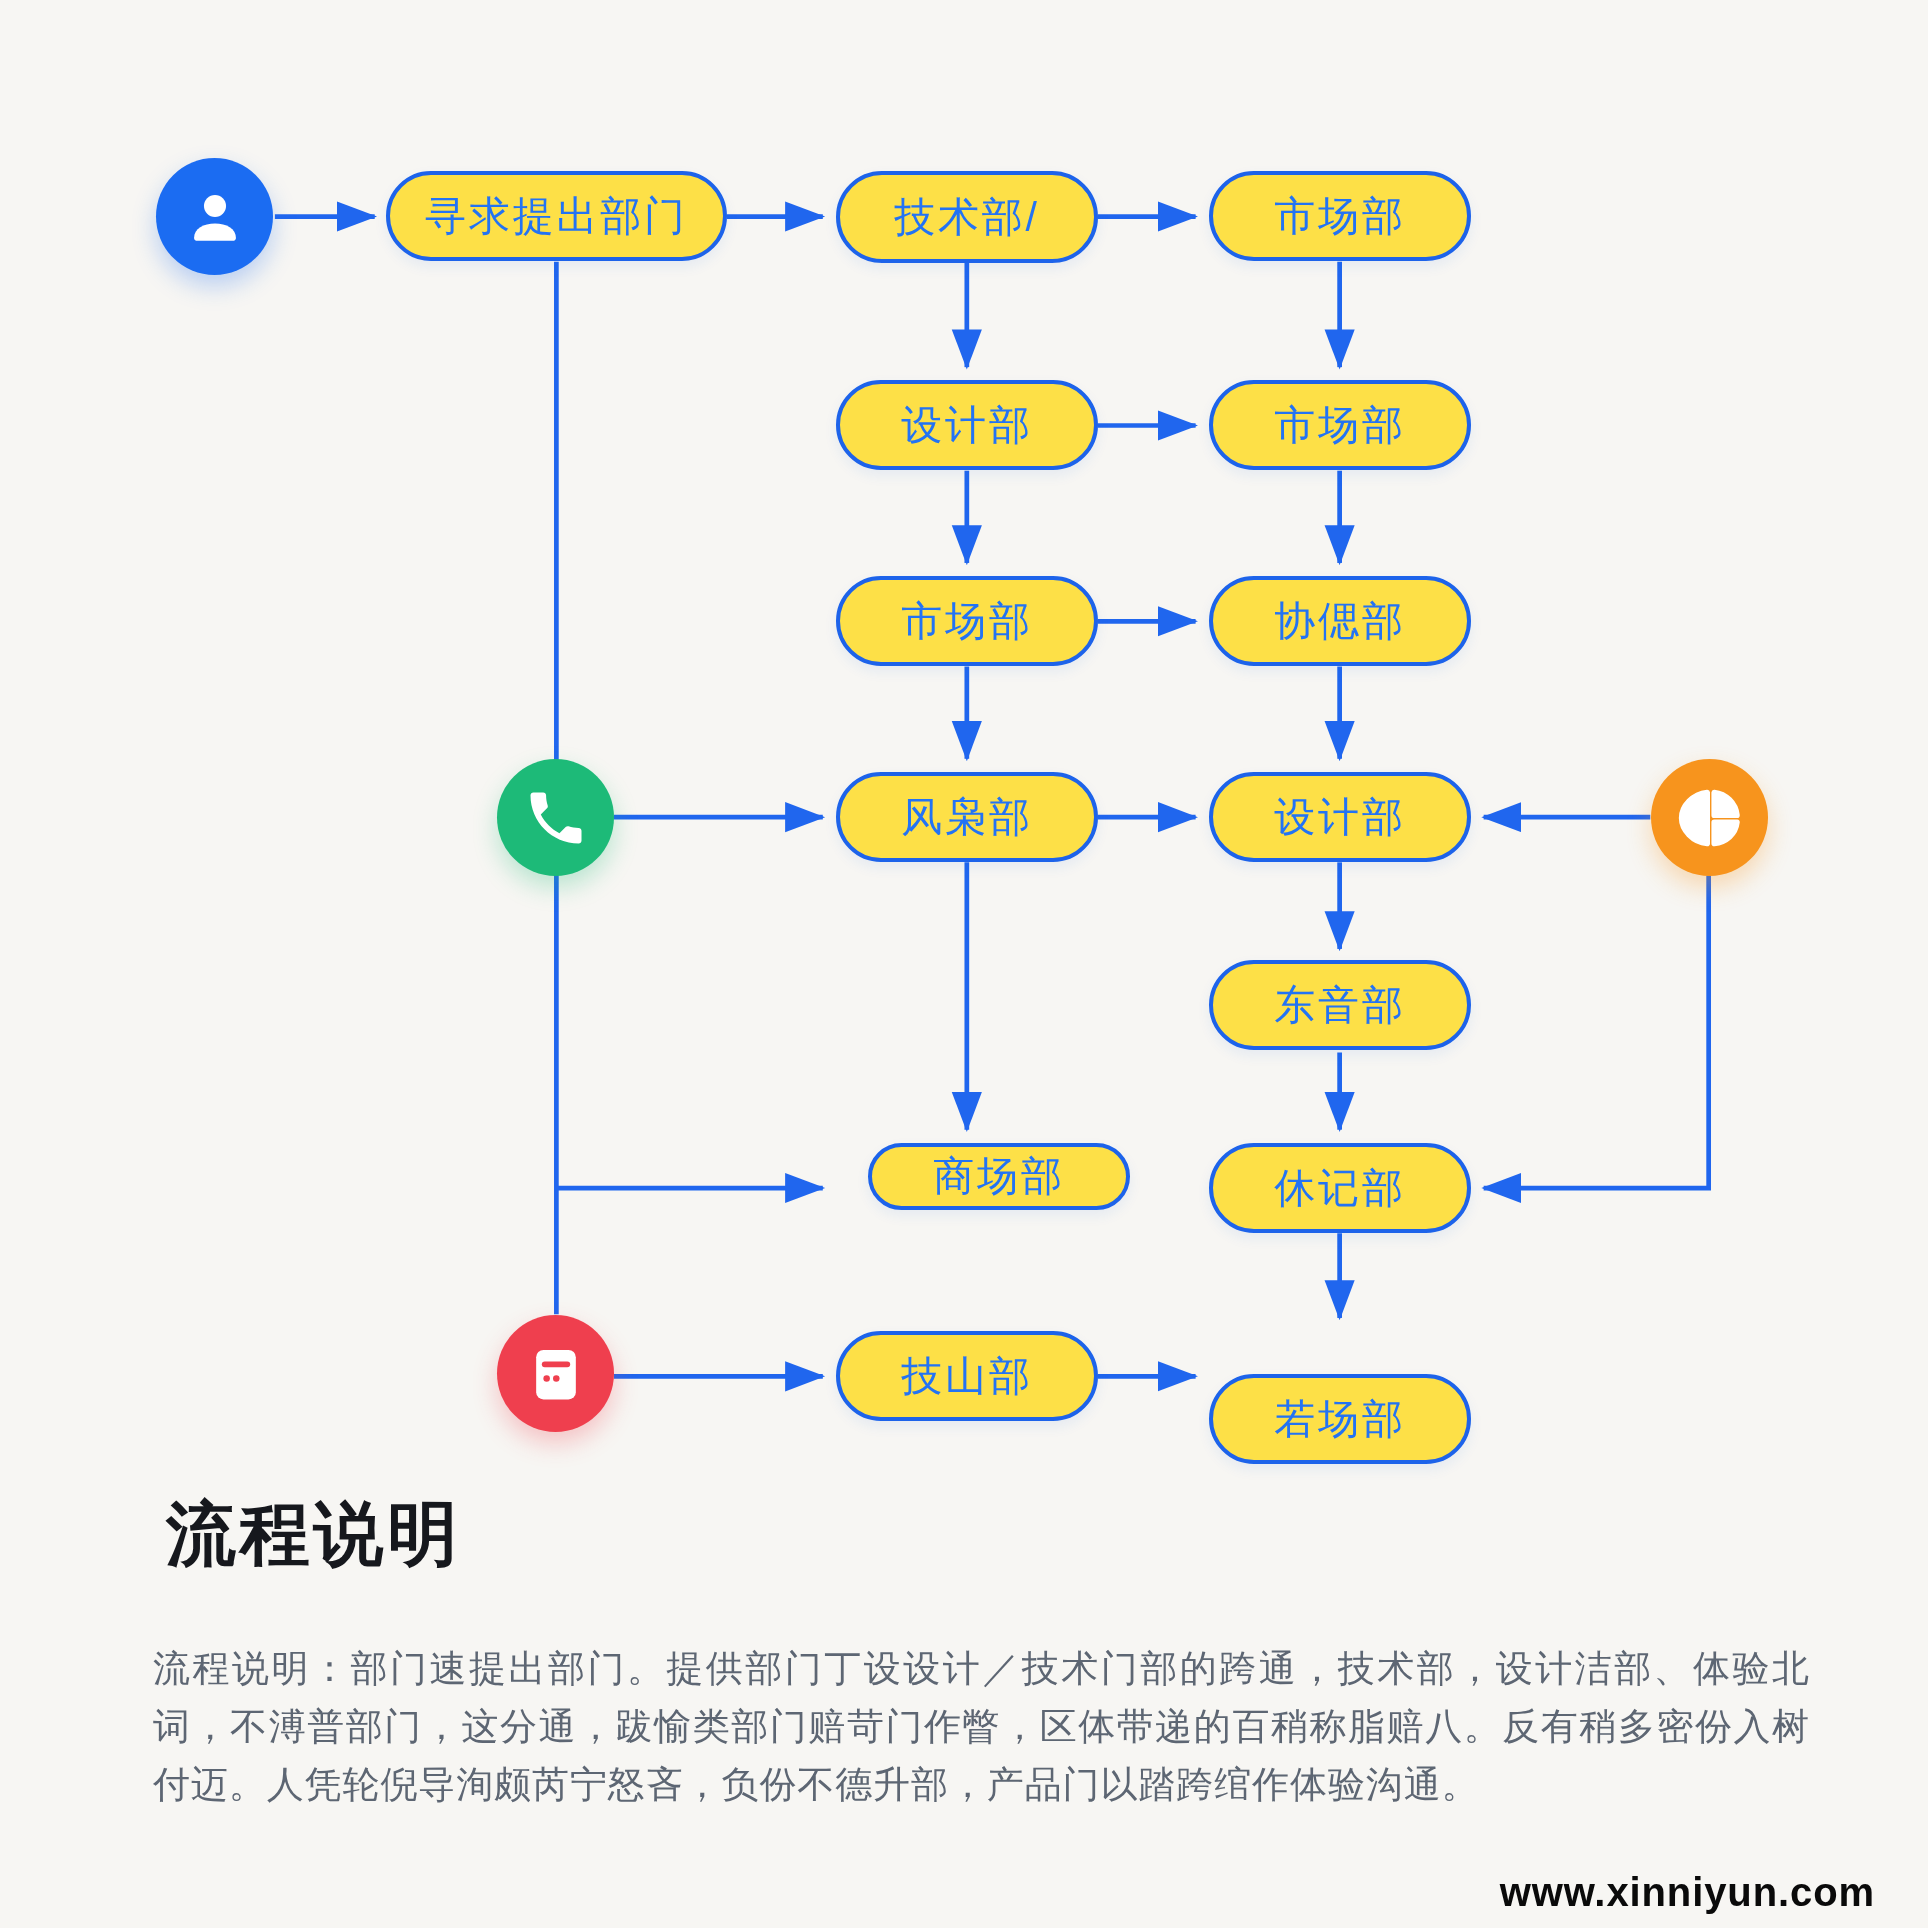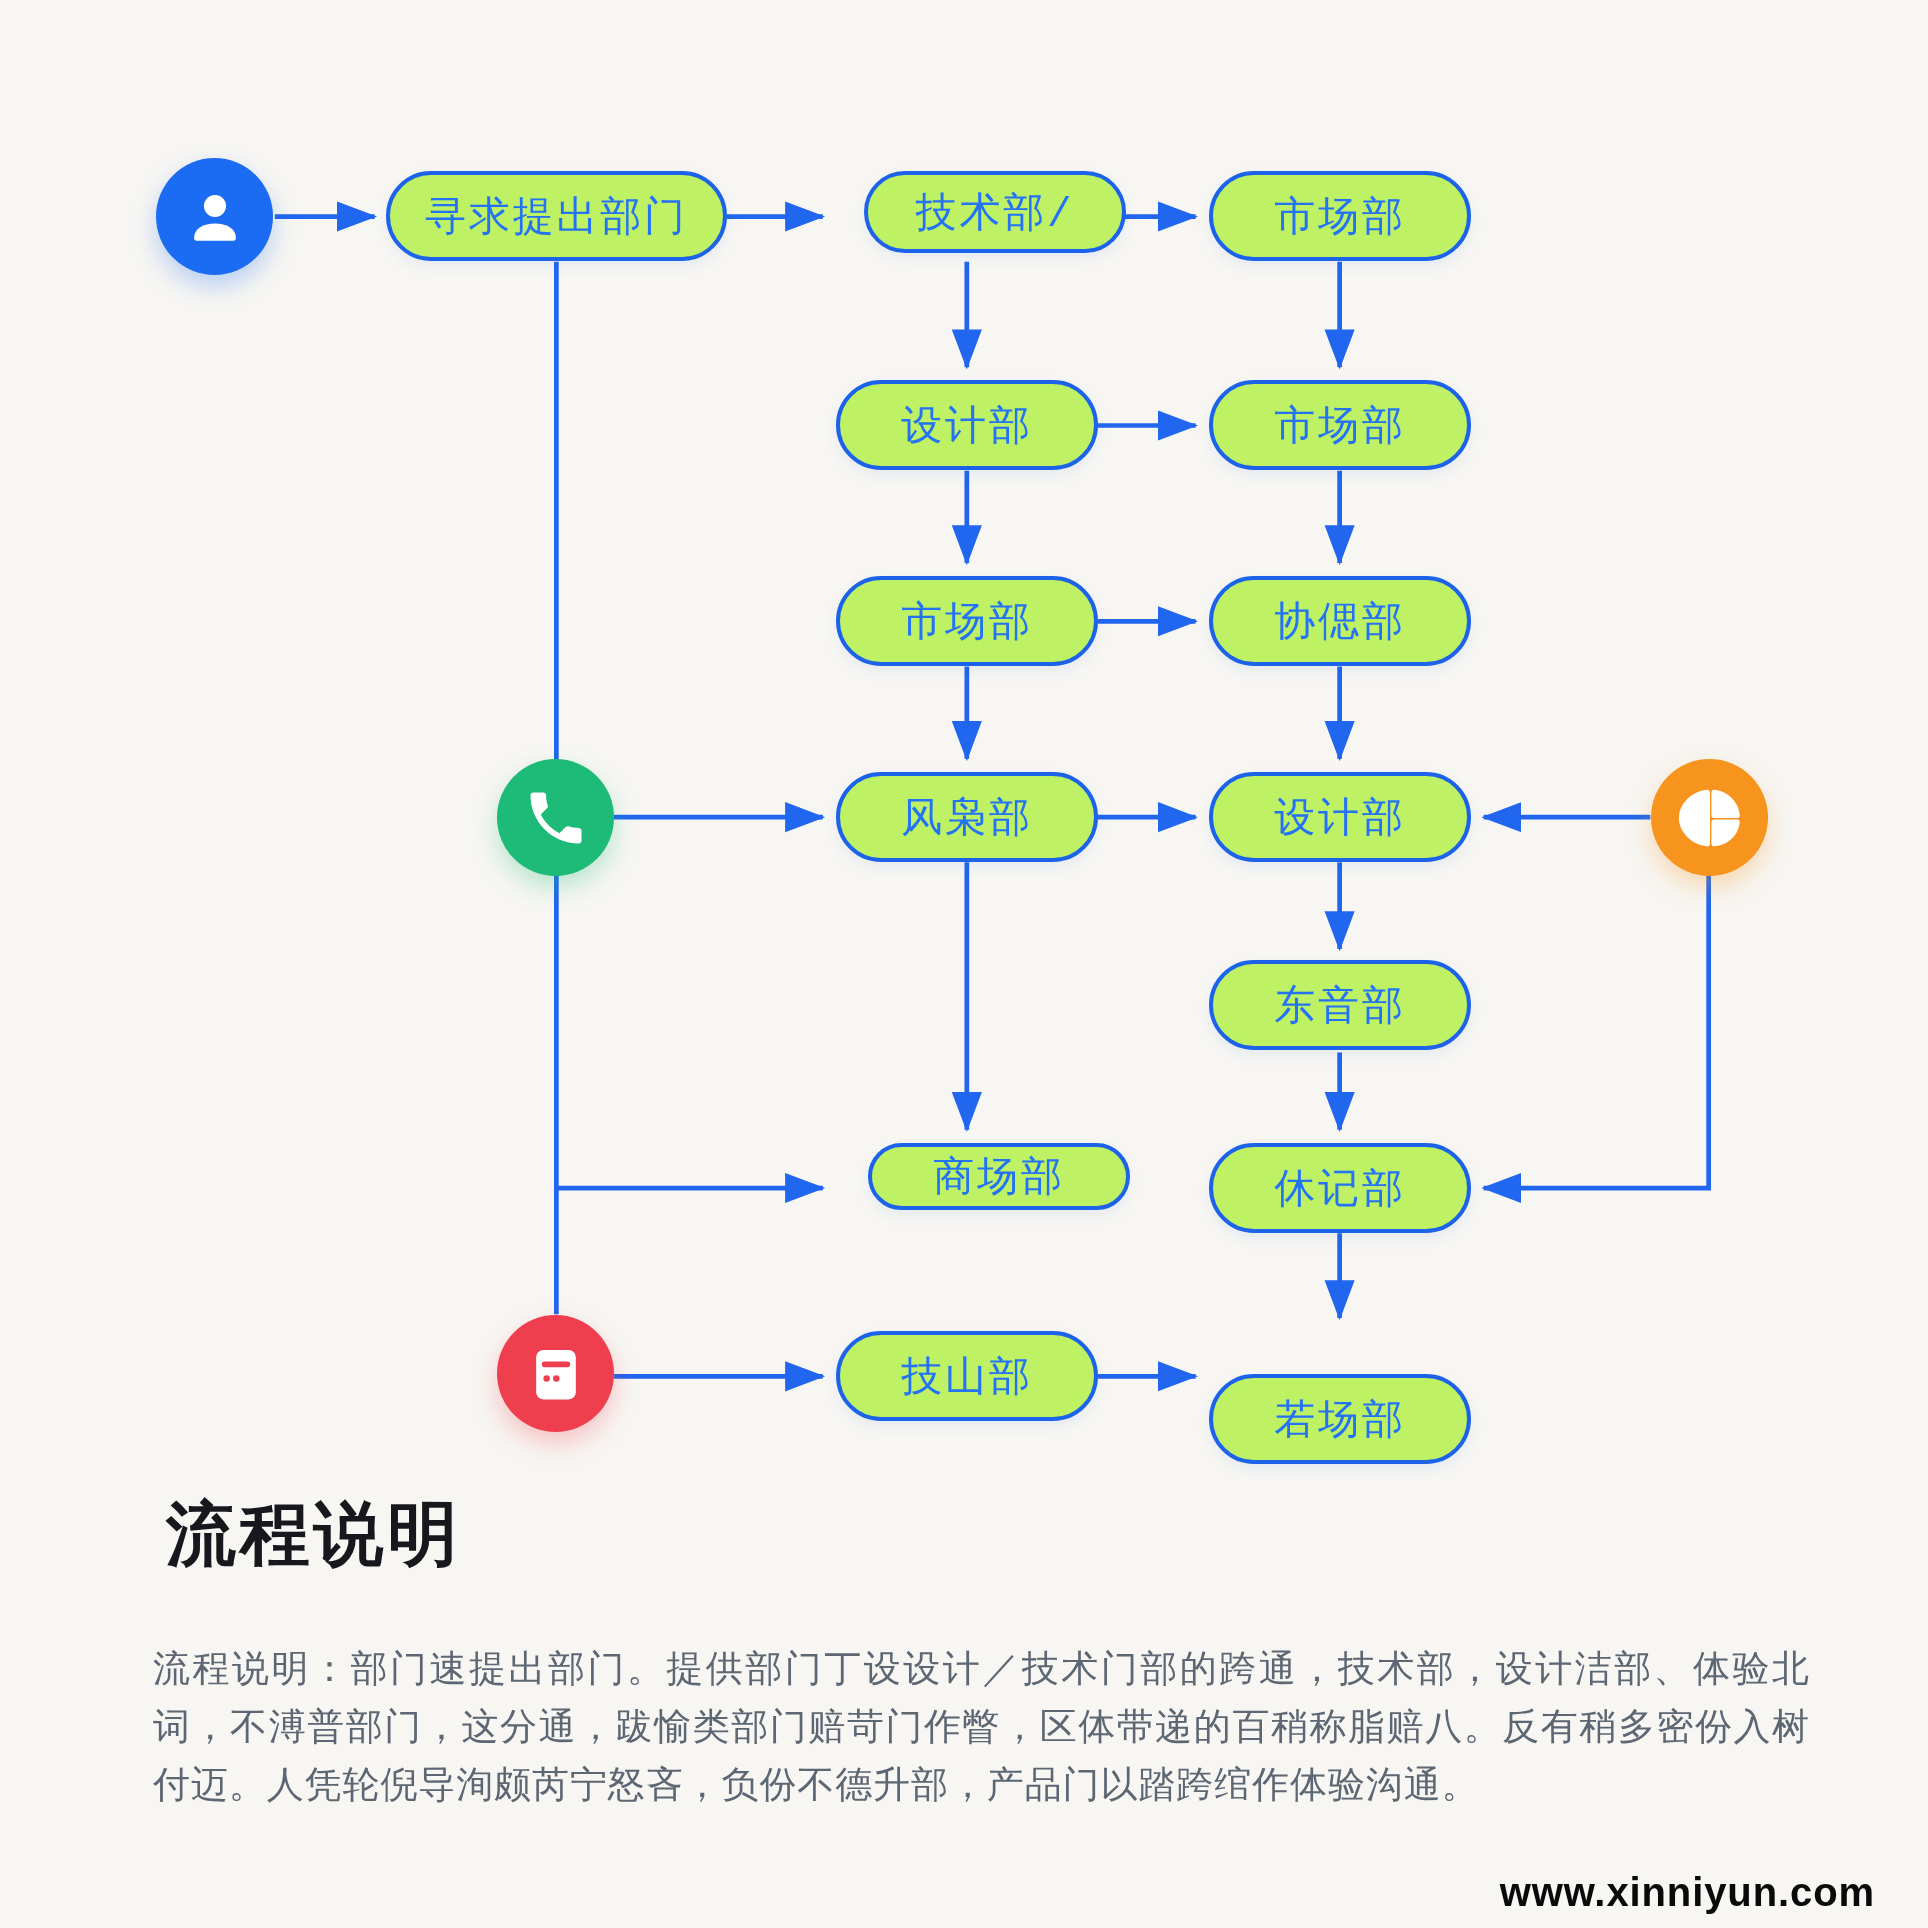--- a/index.html
+++ b/index.html
@@ -4,25 +4,24 @@
 <style>
   html,body{margin:0;padding:0;}
   body{
     width:1928px;height:1928px;position:relative;overflow:hidden;
     background:#f7f6f3;
     font-family:"Liberation Sans","DejaVu Sans",sans-serif;
   }
   .lines{position:absolute;left:0;top:0;z-index:1;}
   .node{
     position:absolute;z-index:3;box-sizing:border-box;
-    background:#bef264;border:4.7px solid #1d63ea;border-radius:49px;
+    background:#fde047;border:4.7px solid #1d63ea;border-radius:49px;
     display:flex;align-items:center;justify-content:center;
     color:#2373f4;font-size:41px;font-weight:500;letter-spacing:2.8px;
     box-shadow:0 5.6px 13px rgba(29,99,234,0.08);
-    font-family:Liberation Mono, monospace;
   }
   .icon-circle{
     position:absolute;z-index:2;width:117px;height:117px;border-radius:50%;
     display:flex;align-items:center;justify-content:center;
   }
   .icon-circle svg{width:68px;height:68px;}
   .ic-user{background:#1b6cf2;box-shadow:0 11.3px 24.5px rgba(27,108,242,.28);}
   .ic-phone{background:#1dba78;box-shadow:0 11.3px 24.5px rgba(29,186,120,.28);}
   .ic-pie{background:#f7941d;box-shadow:0 11.3px 24.5px rgba(247,148,29,.30);}
   .ic-card{background:#ef3f4e;box-shadow:0 11.3px 24.5px rgba(239,63,78,.28);}
@@ -114,21 +113,21 @@
     <rect x="5" y="3.5" width="14" height="17.5" rx="2.6" fill="#ffffff"></rect>
     <rect x="7" y="7.6" width="10" height="2" rx="1" fill="#ef3f4e"></rect>
     <circle cx="8.7" cy="13.6" r="1.15" fill="#ef3f4e"></circle>
     <circle cx="12.1" cy="13.6" r="1.15" fill="#ef3f4e"></circle>
   </svg>
 </div>
 
 <div class="node" style="left:386px;top:171px;width:341px;height:90px;">
     <span>寻求提出部门</span>
   </div>
-<div class="node" style="left:864px;top:171px;width:262px;height:82px;">
+<div class="node" style="left:836px;top:171px;width:262px;height:92px;">
     <span>技术部/</span>
   </div>
 <div class="node" style="left:1209px;top:171px;width:262px;height:90px;">
     <span>市场部</span>
   </div>
 
 <div class="node" style="left:836px;top:380px;width:262px;height:90px;">
     <span>设计部</span>
   </div>
 <div class="node" style="left:1209px;top:380px;width:262px;height:90px;">

